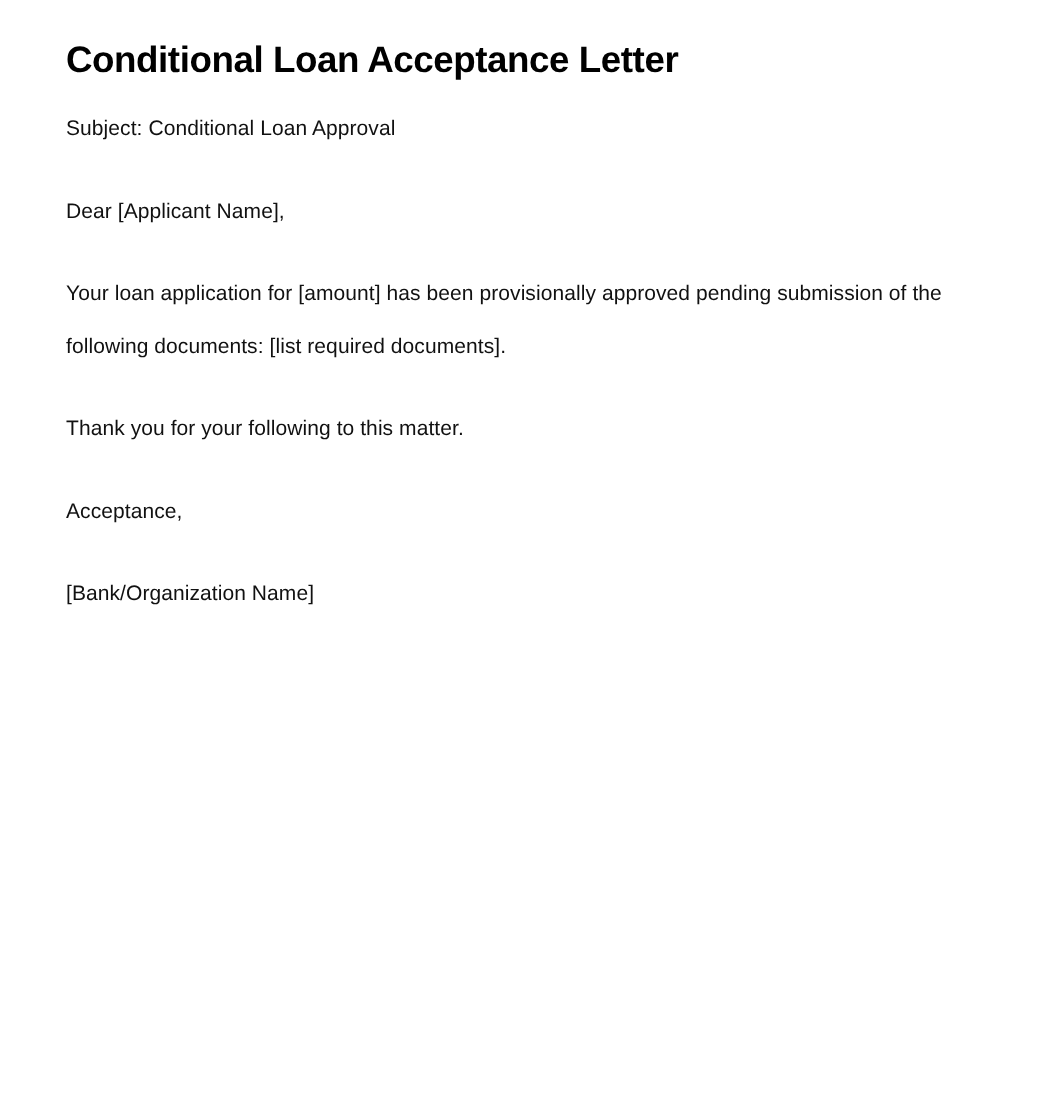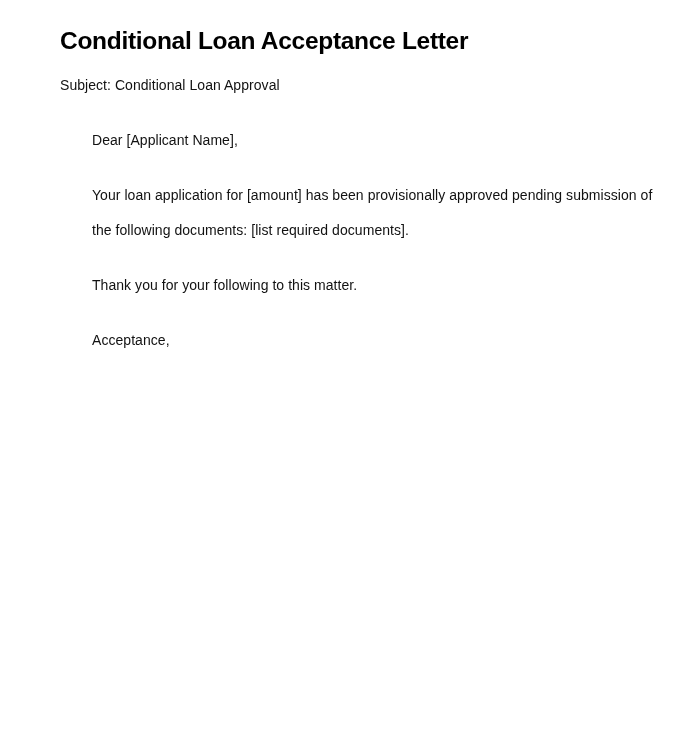--- a/index.html
+++ b/index.html
@@ -1,35 +1,36 @@
 <!DOCTYPE html>
 <html><head>
   <meta charset="utf-8">
   <style>
     html, body { margin: 0; padding: 0; background: #ffffff; }
     body {
       width: 700px; height: 731px; overflow: hidden;
       font-family: "Liberation Sans", sans-serif;
       color: #111111;
     }
-    .page { padding: 24px 40px 0 60px; }
+    .page { padding: 24px 40px 0 44px; }
     .title {
       font-size: 24.5px; font-weight: bold; margin: 0;
       line-height: 34px; letter-spacing: -0.3px; color: #000;
     }
     .para {
       font-size: 14px; line-height: 35px; margin: 0;
       letter-spacing: 0.05px;
     }
     .subject { margin-top: 10px; }
-    .gap { margin-top: 20px; margin-left: 32px; }
+    .gap { margin-top: 20px; }
   </style>
 </head>
 <body>
 
 <div class="page">
   <h1 class="title">Conditional Loan Acceptance Letter</h1>
   <p class="para subject">Subject: Conditional Loan Approval</p>
   <p class="para gap">Dear [Applicant Name],</p>
   <p class="para gap">Your loan application for [amount] has been provisionally approved pending submission of the following documents: [list required documents].</p>
   <p class="para gap">Thank you for your following to this matter.</p>
   <p class="para gap">Acceptance,</p>
+  <p class="para gap">[Bank/Organization Name]</p>
 </div>
 
 </body></html>

